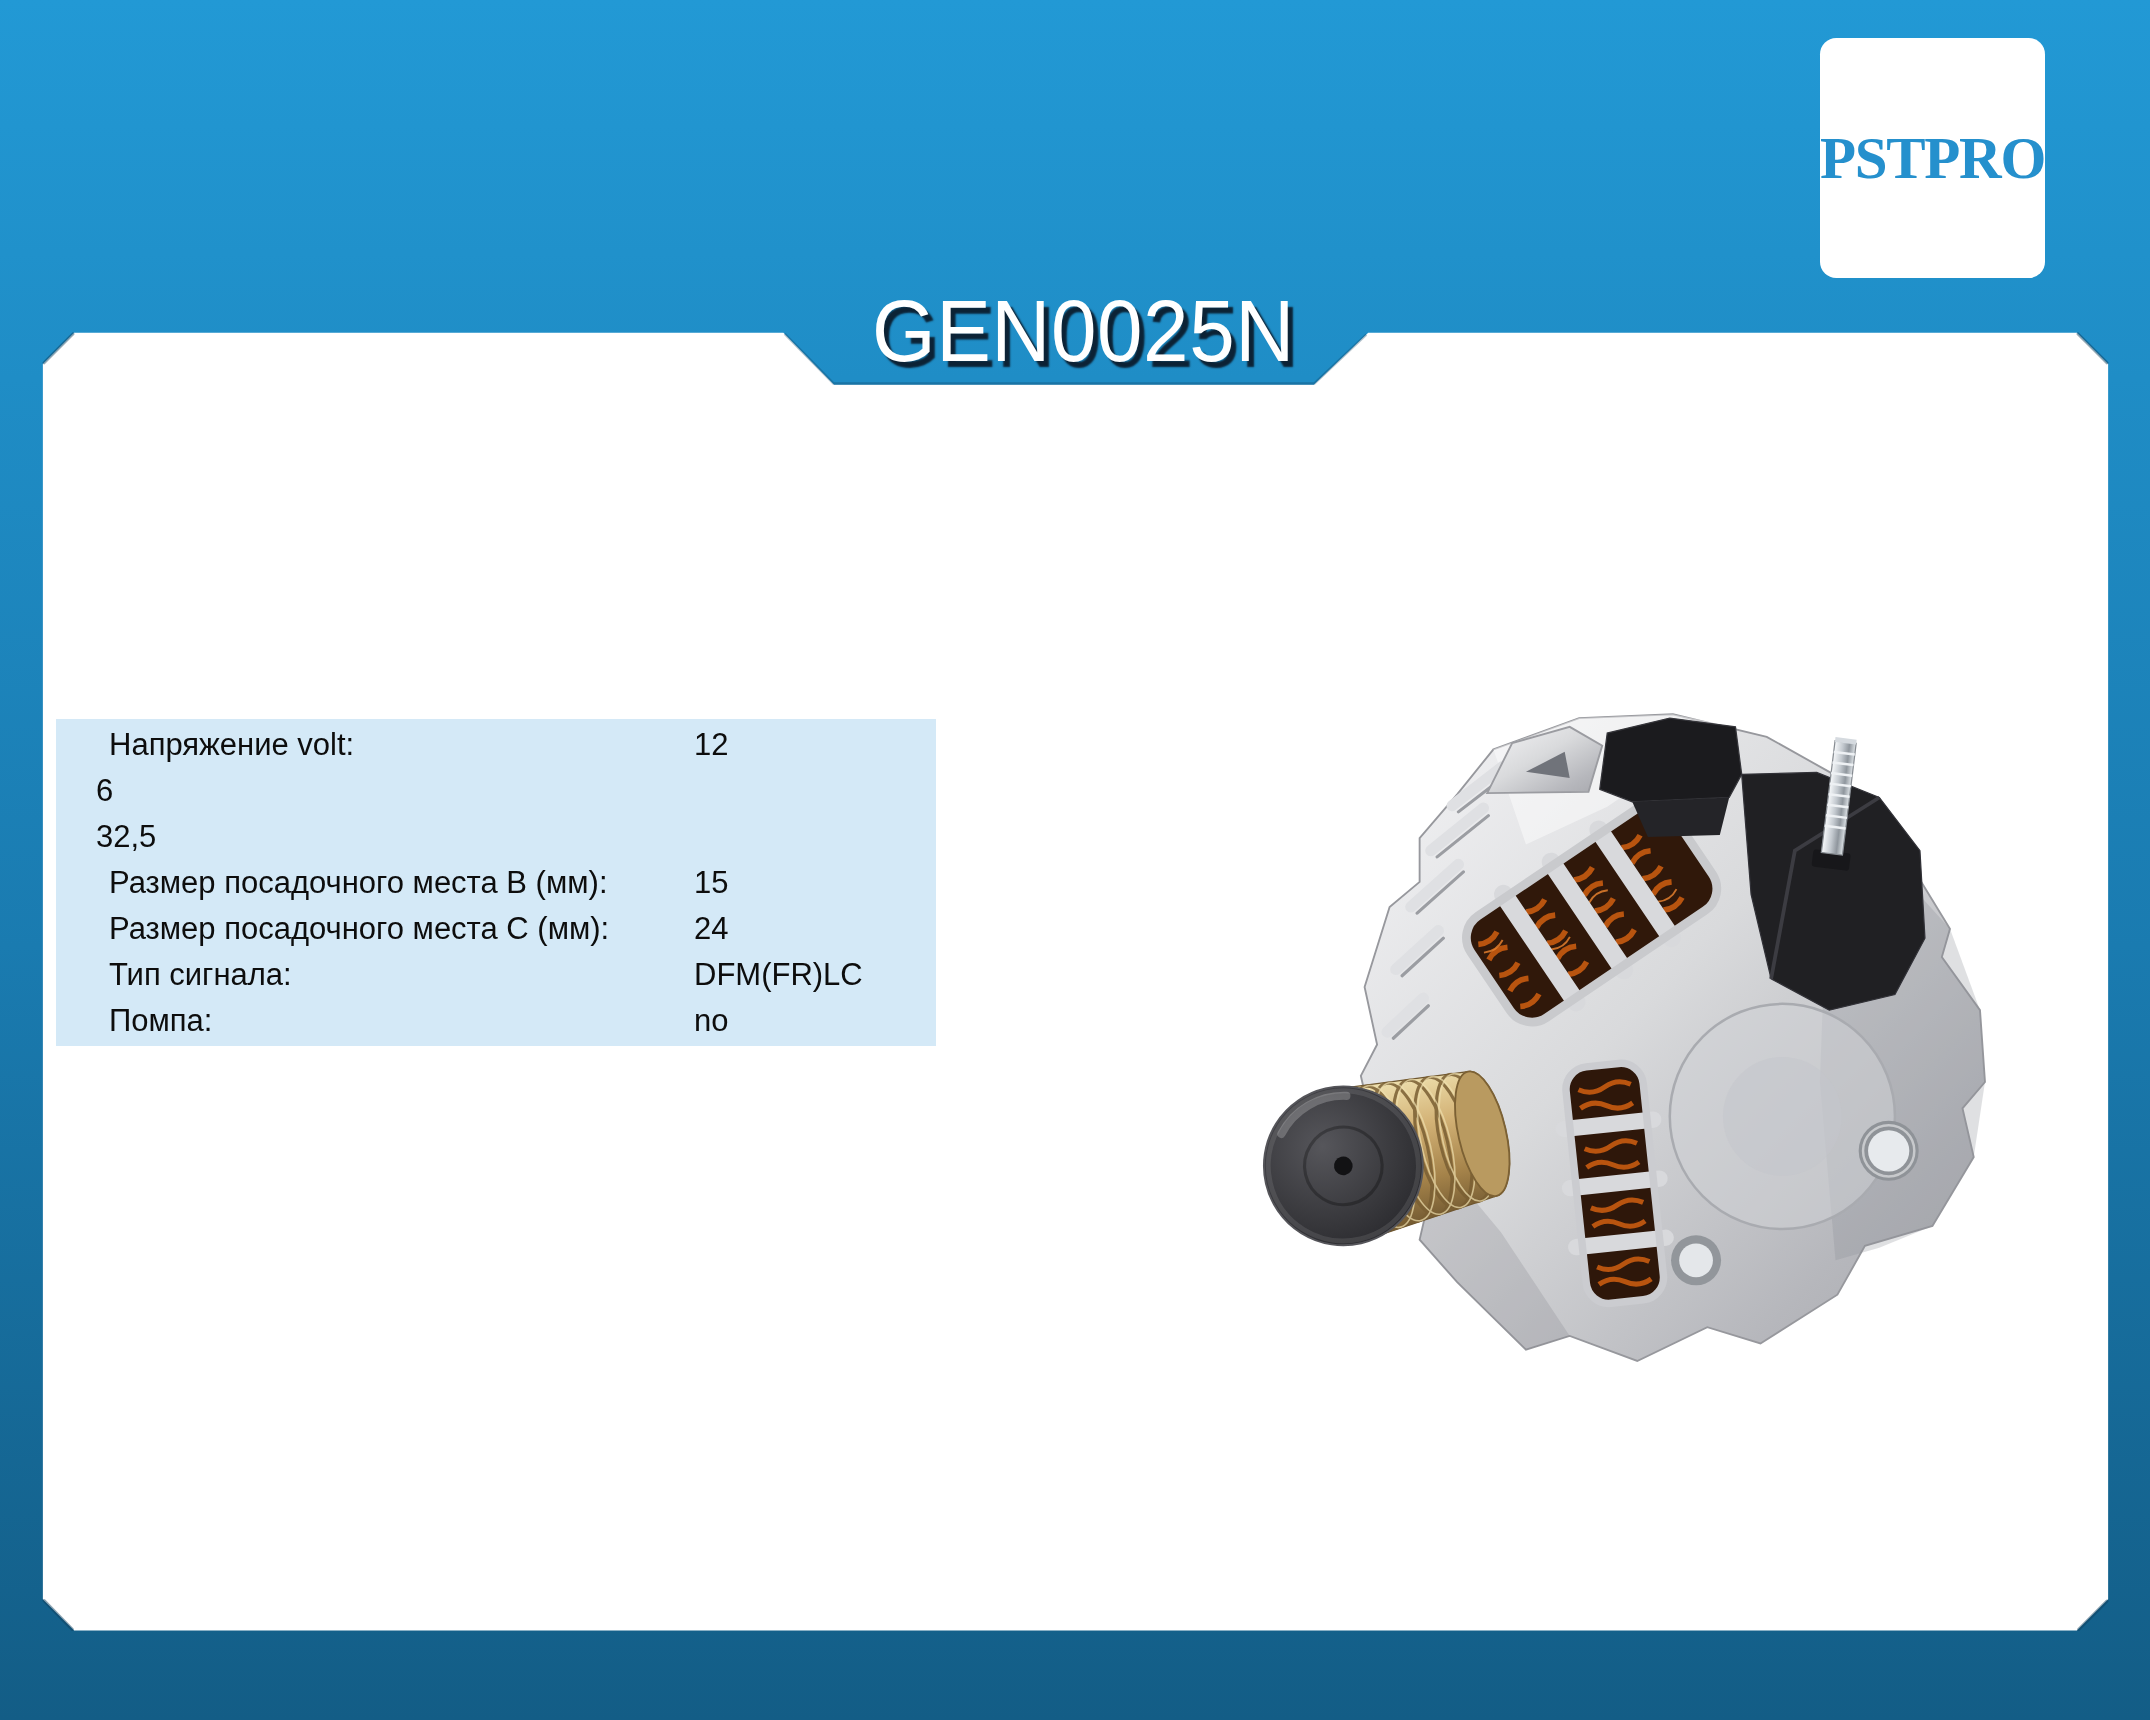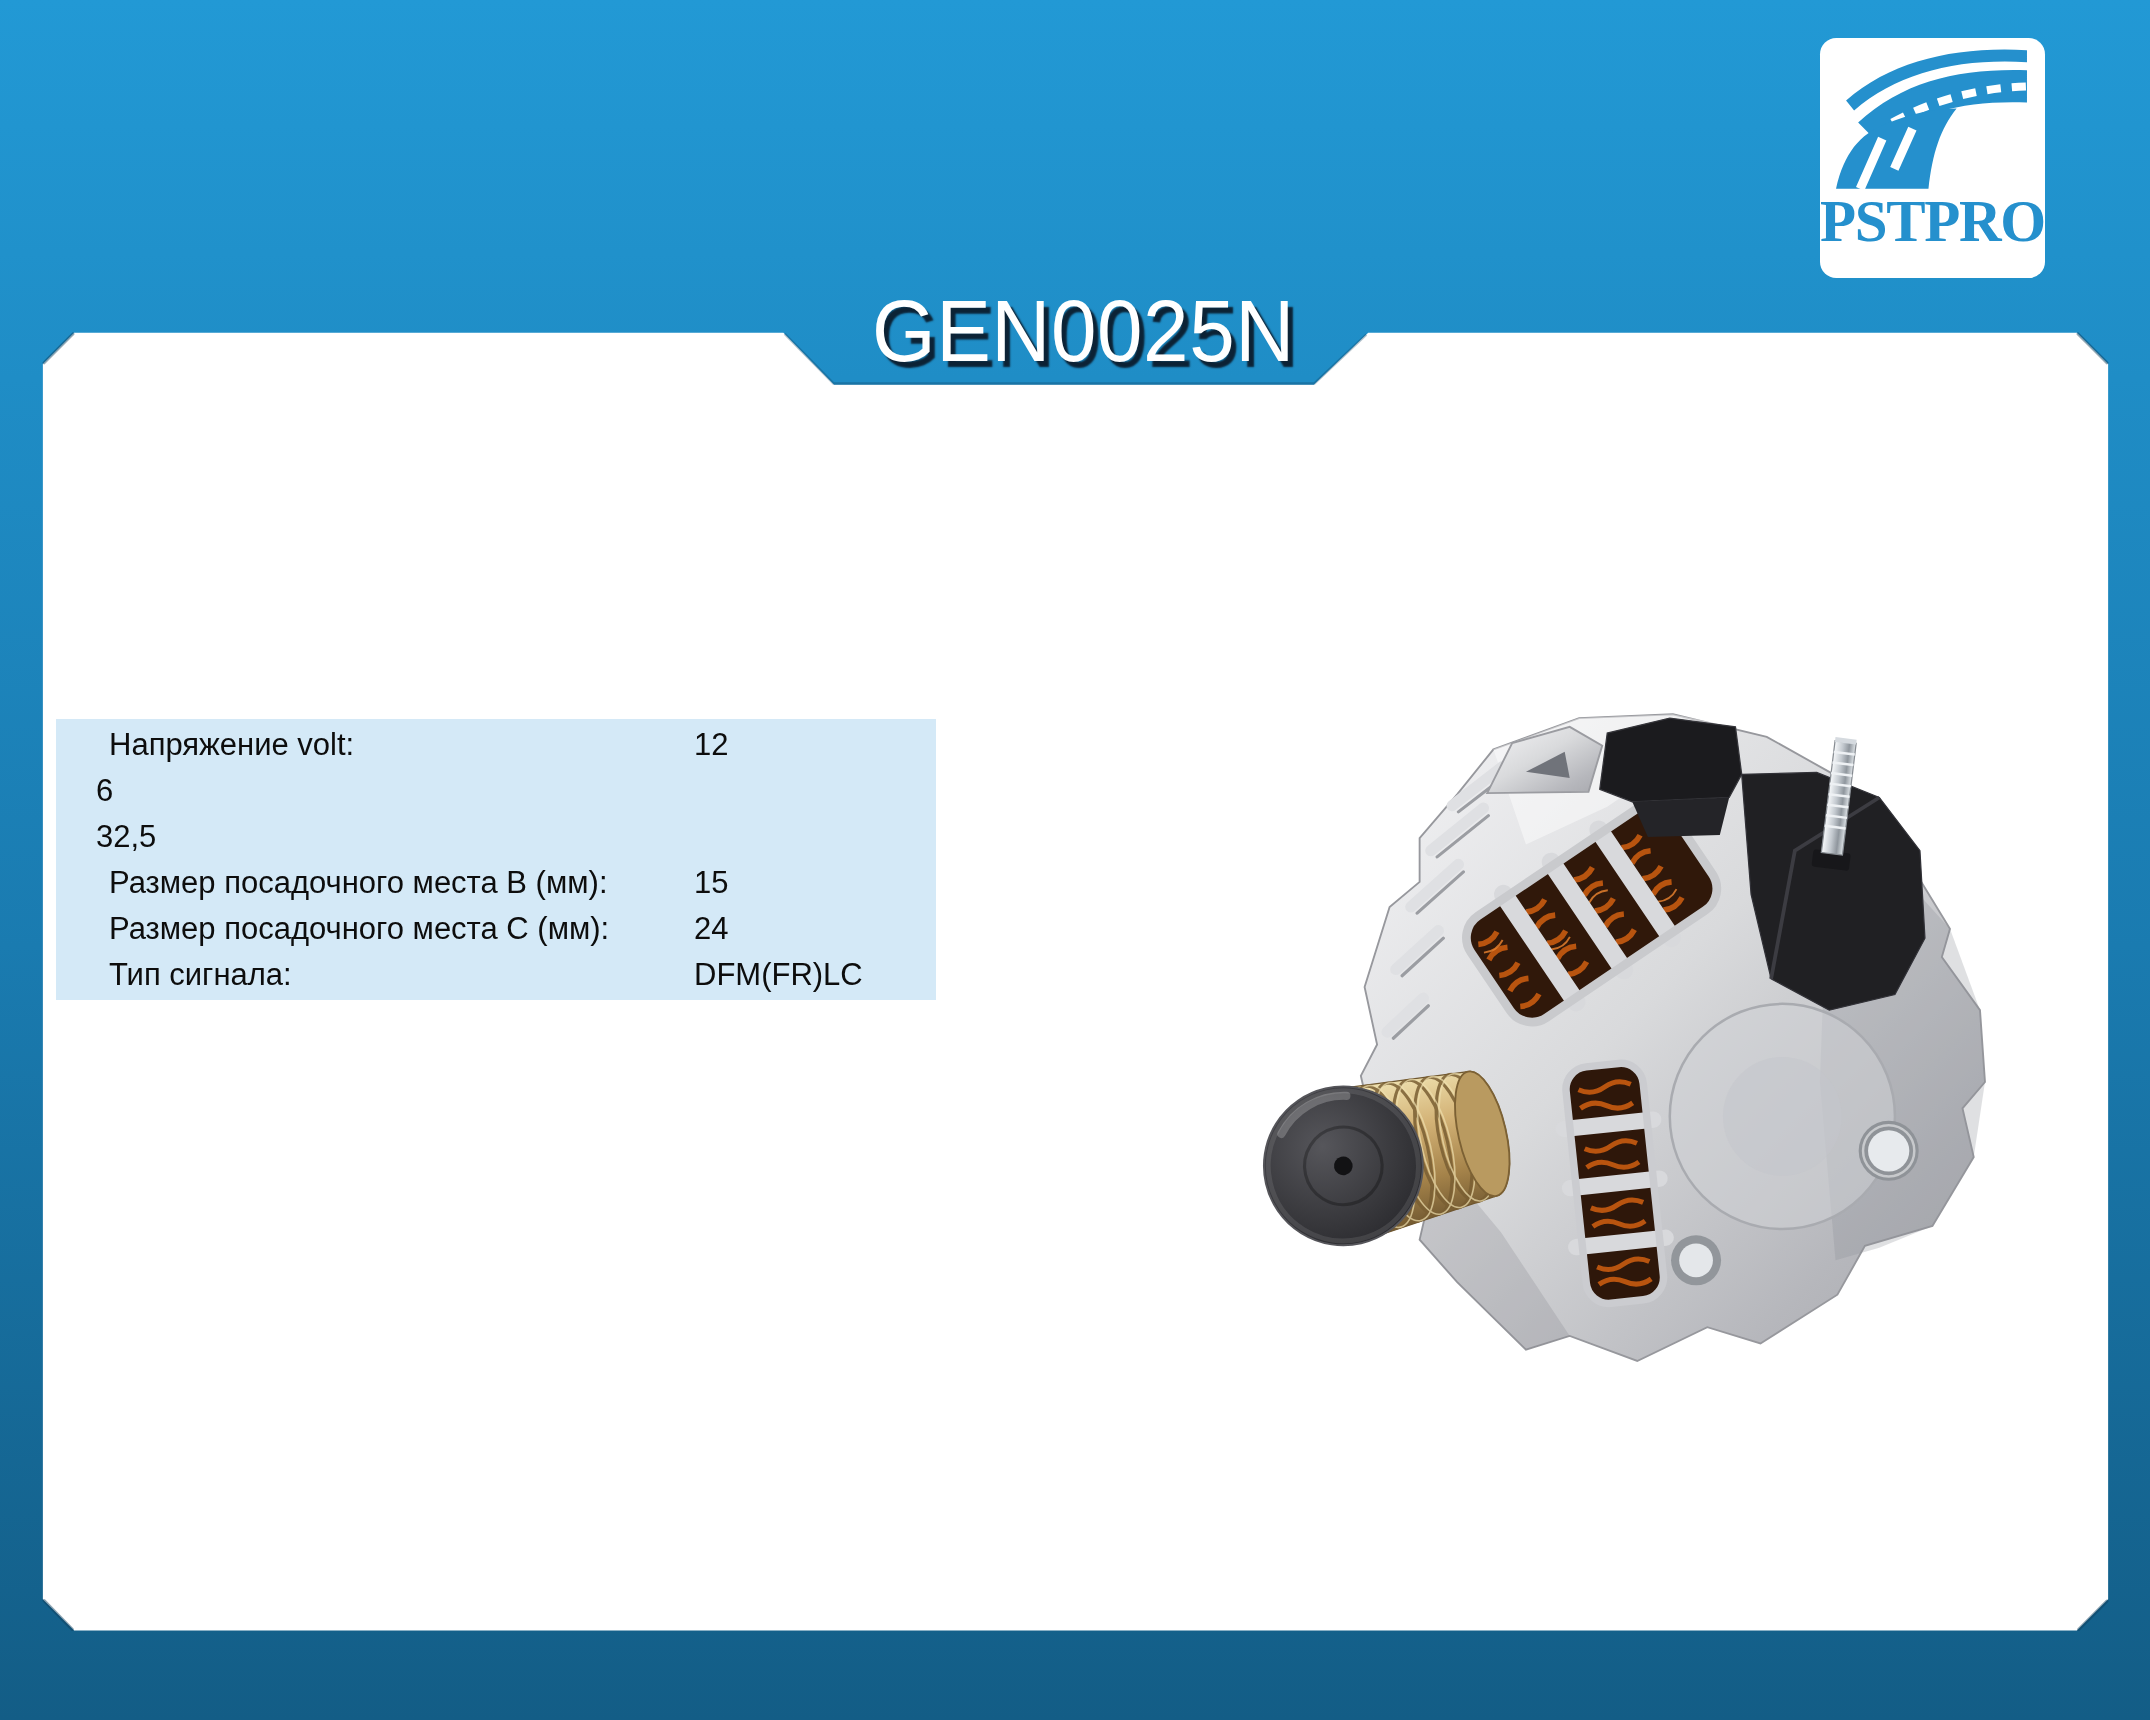--- a/index.html
+++ b/index.html
@@ -5,21 +5,21 @@
   html,body{margin:0;padding:0;background:#0e4f75;}
   .page{position:relative;width:2151px;height:1720px;overflow:hidden;
         background:linear-gradient(180deg,#2299d5 0%,#1f8dc6 22%,#1a7bb0 55%,#135d86 100%);
         font-family:"Liberation Sans","DejaVu Sans",sans-serif;}
   .card-svg{position:absolute;left:0;top:0;}
   .title{position:absolute;left:15px;right:0;top:287px;text-align:center;
          font-size:88px;line-height:1;color:#ffffff;font-weight:400;}
   .title .tx{display:inline-block;transform:scaleX(.93);letter-spacing:0.6px;
          text-shadow:5.6px 6.3px 1.9px rgba(8,8,16,.8);}
   .logo{position:absolute;left:1820px;top:38px;width:225px;height:240px;background:#ffffff;
-        border-radius:16.3px;display:flex;flex-direction:column;align-items:center;}
+        border-radius:16.3px;display:flex;align-items:center;}
   .logo .brand{font-family:"Liberation Serif","DejaVu Serif",serif;font-weight:bold;
         font-size:59px;line-height:1;color:#2590cd;letter-spacing:-1.3px;margin-top:1.3px;}
   .amp{position:absolute;left:56px;top:644px;font-size:51px;line-height:1;color:#0d0d0d;}
   .spec{position:absolute;left:56px;top:719px;width:880px;padding:2.5px 0;}
   .row{display:flex;height:46px;align-items:center;font-size:31px;color:#0d0d0d;margin-left:40px;}
   .row .lb{margin-left:13px;width:585px;}
   .row .vl{flex:0 0 auto;}
 </style>
 </head>
 <body>
@@ -64,20 +64,24 @@
       <div class="lb">Размер посадочного места B (мм):</div>
       <div class="vl">15</div>
     </div>
     <div class="row">
       <div class="lb">Размер посадочного места C (мм):</div>
       <div class="vl">24</div>
     </div>
     <div class="row">
       <div class="lb">Тип сигнала:</div>
       <div class="vl">DFM(FR)LC</div>
+    </div>
+    <div class="row">
+      <div class="lb">Помпа:</div>
+      <div class="vl">no</div>
     </div>
   </div>
 
   <svg style="position:absolute;left:1232px;top:644px;" width="763" height="726" viewBox="0 0 1220 1160">
     <defs>
       <linearGradient id="gAlu" x1="0" y1="0" x2="1" y2="1">
         <stop offset="0" stop-color="#f4f4f6"></stop>
           <stop offset="0.45" stop-color="#d9dadc"></stop>
         <stop offset="0.8" stop-color="#b6b7bc"></stop>
           <stop offset="1" stop-color="#a7a8ad"></stop>

